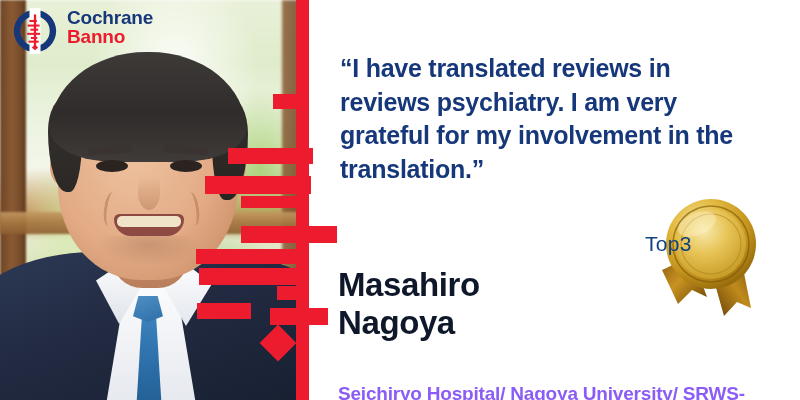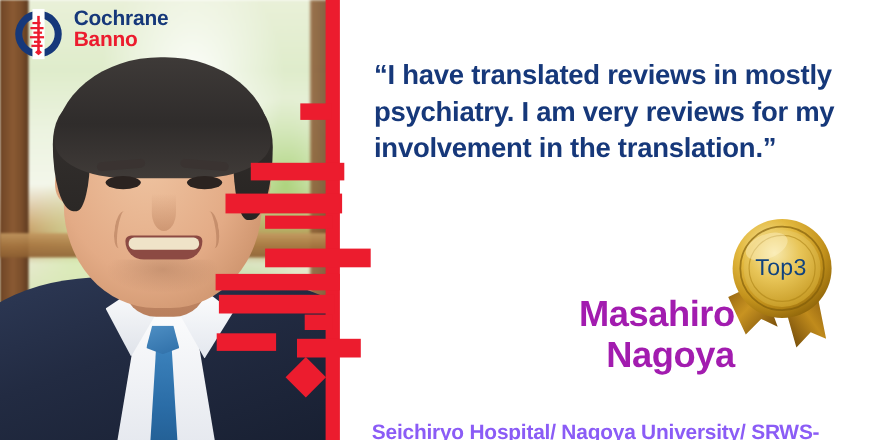--- a/index.html
+++ b/index.html
@@ -215,26 +215,25 @@
     font-size: 25px;
     font-weight: bold;
     line-height: 1.34;
     letter-spacing: -0.25px;
   }
   #name {
     position: absolute;
     left: 338px;
     top: 266px;
     width: 330px;
-    color: #a21caf;
+    color: #0f172a;
     font-size: 33px;
     font-weight: bold;
     line-height: 1.14;
     letter-spacing: -0.4px;
-    text-align: right;
   }
   #affiliation {
     position: absolute;
     left: 338px;
     top: 344px;
     width: 430px;
     color: #8b5cf6;
     font-size: 19px;
     font-weight: bold;
     line-height: 1.22;
@@ -247,21 +246,20 @@
     position: absolute;
     left: 645px;
     top: 196px;
     width: 130px;
     height: 132px;
   }
   #badge svg { display: block; }
   #badge .badge-label {
     position: absolute;
     left: 0; top: 0; width: 100%;
-    text-align: center;
     color: #10427e;
     font-size: 21px;
     font-weight: normal;
     
     padding-top: 36px;
     box-sizing: border-box;
     letter-spacing: 0.3px;
   }
 </style>
 </head>
@@ -333,21 +331,21 @@
         <rect x="36" y="71" width="22" height="4.4" fill="#ec1c2e"></rect>
         <polygon points="50,80 57,86 50,92 43,86" fill="#ec1c2e"></polygon>
       </svg>
     </span>
     <span class="wordmark">
       <span class="w-cochrane">Cochrane</span>
       <span class="w-japan">Banno</span>
     </span>
   </div>
 
-  <div id="quote">“I have translated reviews in mostly psychiatry. I am very reviews for my involvement in the translation.”</div>
+  <div id="quote">“I have translated reviews in reviews psychiatry. I am very grateful for my involvement in the translation.”</div>
 
   <div id="name">
     <span>Masahiro</span><br>
     <span>Nagoya</span>
   </div>
 
   <div id="affiliation">Seichiryo Hospital/ Nagoya University/ SRWS-PSG</div>
 
   <div id="badge">
     <span>

